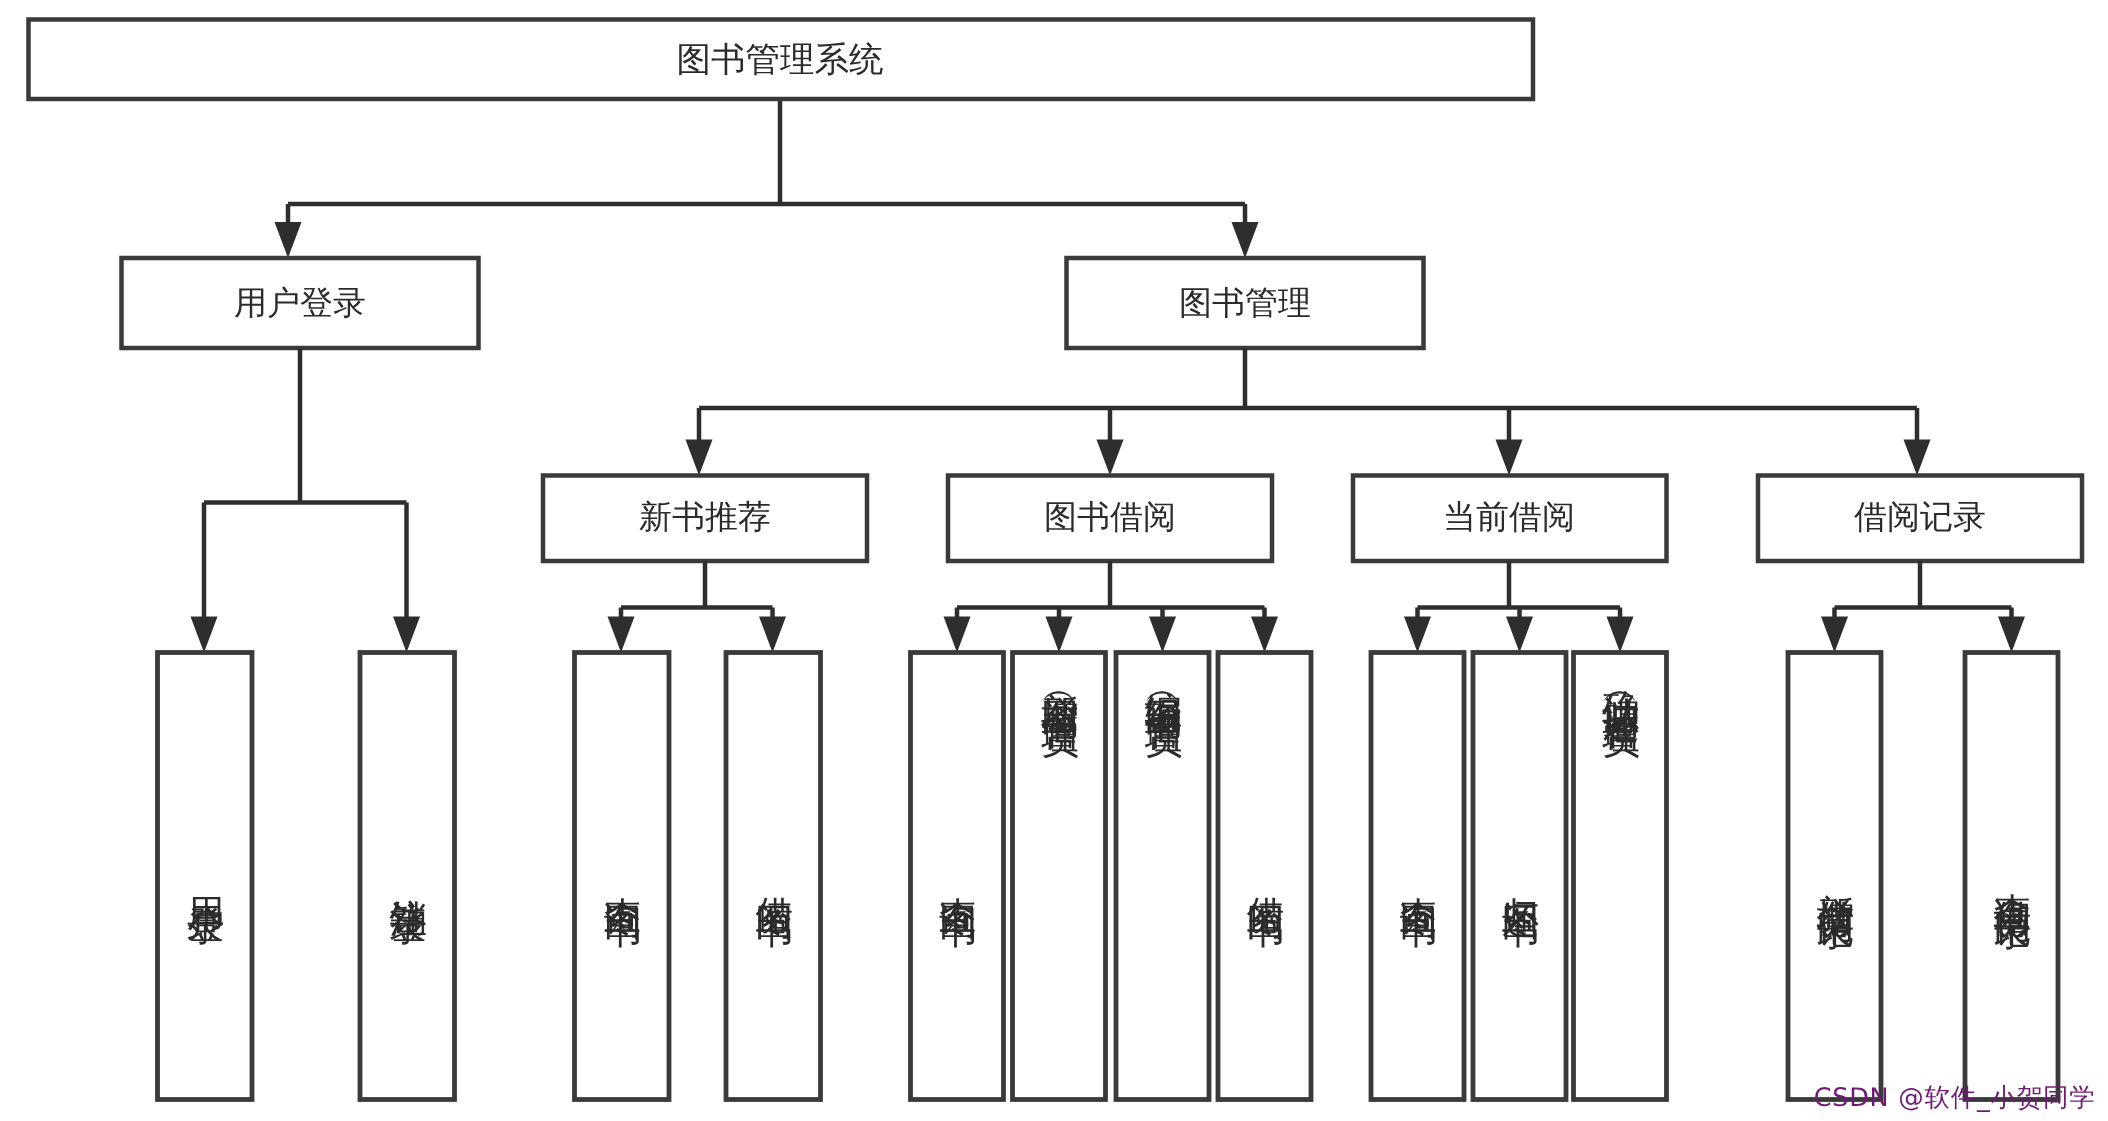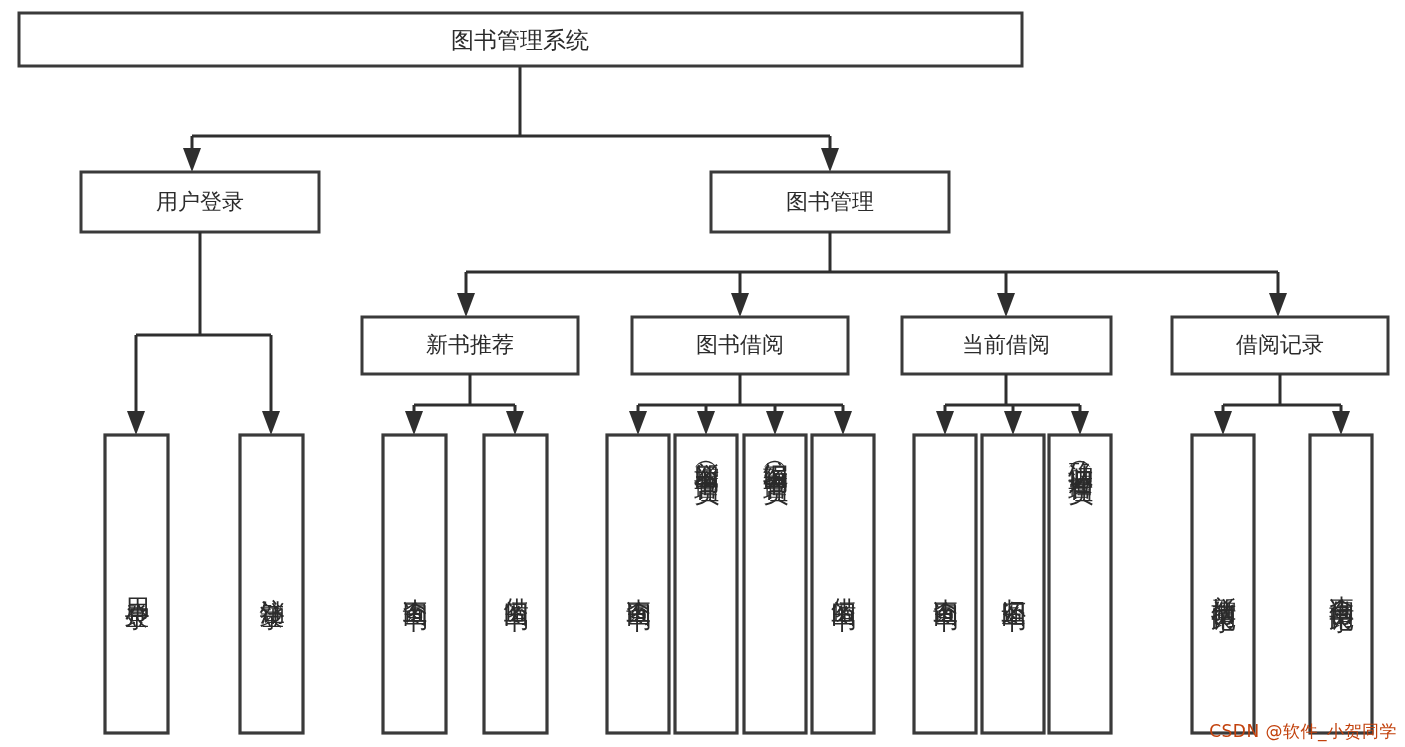--- a/index.html
+++ b/index.html
@@ -72,21 +72,21 @@
     color: #2b2b2b;
     white-space: nowrap;
     text-align: center;
   }
   .watermark {
     position: absolute;
     right: 8px;
     bottom: 4px;
     font-family: "DejaVu Sans", "Liberation Sans", sans-serif;
     font-size: 17px;
-    color: #c2410c;
+    color: #701a75;
     letter-spacing: 0.5px;
     white-space: nowrap;
     user-select: none;
   }
 </style>
 </head>
 <body>
 
 <div id="diagram-root">
 

